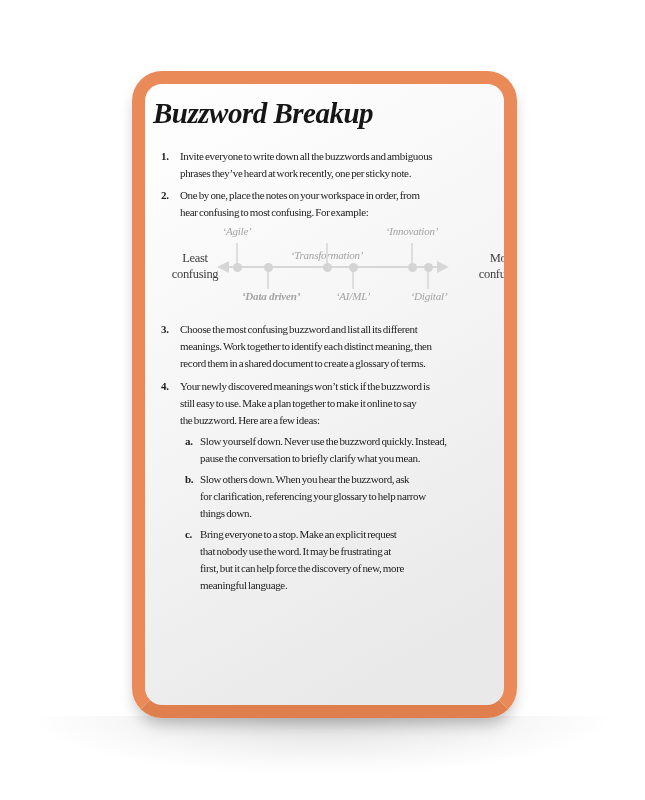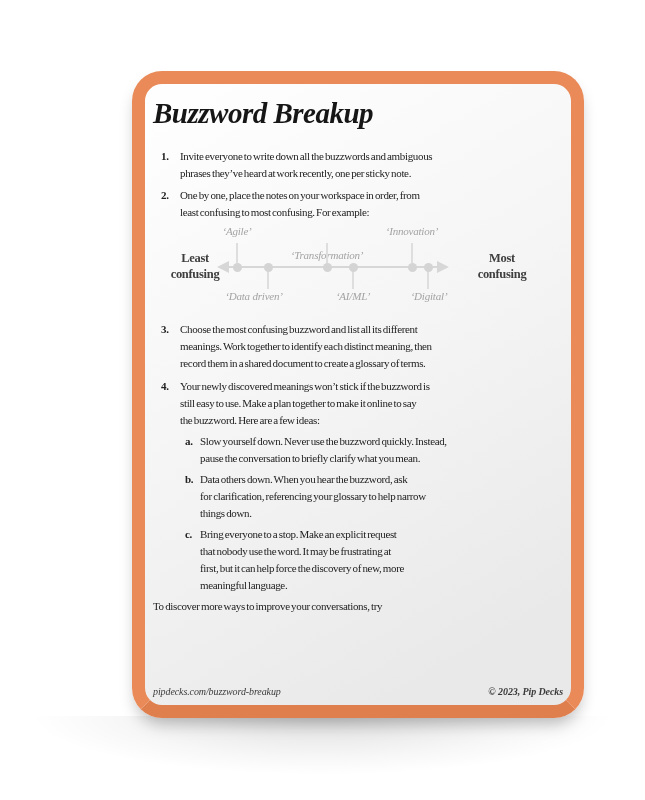--- a/index.html
+++ b/index.html
@@ -1,21 +1,21 @@
 <!DOCTYPE html>
 <html><head>
 <meta charset="utf-8">
 <style>
   html,body{margin:0;padding:0;}
   body{width:645px;height:800px;background:#ffffff;position:relative;overflow:hidden;
        font-family:"Liberation Serif", serif;}
   .stage{position:absolute;inset:0;}
   .floor{position:absolute;left:0;top:716px;width:645px;height:84px;
          background:radial-gradient(ellipse 58% 90% at 50% 0%, rgba(0,0,0,0.13), rgba(0,0,0,0.03) 55%, rgba(0,0,0,0) 78%);}
-  .card{position:absolute;left:132px;top:71px;width:452px;height:647px;box-sizing:border-box;
+  .card{position:absolute;left:132px;top:71px;width:385px;height:647px;box-sizing:border-box;
         border:13px solid #e98a58;border-bottom-color:#df7f4e;border-radius:30px;
         background:linear-gradient(150deg,#fefefe 4%,#f5f5f5 45%,#e9e9e9 88%);
         box-shadow:0 9px 16px -4px rgba(0,0,0,0.28);}
   .card-inner{position:relative;width:100%;height:100%;box-sizing:border-box;
               padding:13px 5px 0 8px;overflow:hidden;border-radius:15px;
               color:#1f1f1f;}
   h1.title{margin:0;font-size:29px;line-height:32px;font-weight:bold;font-style:italic;
            letter-spacing:-0.5px;color:#161616;}
   .body-txt{font-size:11px;line-height:17px;letter-spacing:-0.35px;word-spacing:-1px;color:#222;}
   .step{display:flex;}
@@ -39,21 +39,21 @@
   .tl-arrow.left{left:64px;border-right:12px solid #d7d7d7;}
   .tl-arrow.right{left:284px;border-left:12px solid #d7d7d7;}
   .tl-dot{position:absolute;top:38.5px;width:9px;height:9px;border-radius:50%;background:#d4d4d4;}
   .tl-stem{position:absolute;width:2px;background:#dedede;}
   .tl-stem.up{top:19px;height:20px;}
   .tl-stem.down{top:47px;height:18px;}
   .tl-label{position:absolute;transform:translateX(-50%);font-style:italic;color:#a3a3a3;
             letter-spacing:-0.2px;white-space:nowrap;}
   .tl-label.up{top:1px;} .tl-label.down{top:66px;}
   .tl-end{position:absolute;top:27px;transform:translateX(-50%);text-align:center;
-          font-weight:bold;font-size:12.5px;line-height:15.5px;color:#3e3e3e;white-space:pre-line;
+          font-weight:normal;font-size:12.5px;line-height:15.5px;color:#3e3e3e;white-space:pre-line;
           letter-spacing:-0.3px;}
   .footer{position:absolute;left:8px;right:8px;bottom:8px;display:flex;justify-content:space-between;
           font-size:10px;font-style:italic;color:#3a3a3a;letter-spacing:-0.1px;}
   .footer .fright{font-weight:bold;}
 </style>
 </head>
 <body>
 
 <div class="stage">
   <div class="floor"></div>
@@ -65,38 +65,38 @@
 
       <div class="step body-txt m-s1">
         <span class="num">1.</span>
         <div class="stext">Invite everyone to write down all the buzzwords and ambiguous
 phrases they’ve heard at work recently, one per sticky note.</div>
       </div>
 
       <div class="step body-txt m-s2">
         <span class="num">2.</span>
         <div class="stext">One by one, place the notes on your workspace in order, from
-least confusing to most confusing. For example:</div>
+hear confusing to most confusing. For example:</div>
       </div>
 
       <div class="timeline">
         <div class="tl-end" style="left:42px;">Least
 confusing</div>
         <div class="tl-end" style="left:313px;margin-left:36px;">Most
 confusing</div>
 
         <div class="tl-arrow left"></div>
         <div class="tl-line"></div>
         <div class="tl-arrow right"></div>
 
         <div class="tl-label up" style="left:84px;">‘Agile’</div>
         <div class="tl-stem up" style="left:83px;"></div>
         <div class="tl-dot" style="left:79.5px;"></div>
 
-        <div class="tl-label down" style="left:101px;">‘Data driven’</div>
+        <div class="tl-label down" style="left:118px;font-weight:bold;">‘Data driven’</div>
         <div class="tl-stem down" style="left:114px;"></div>
         <div class="tl-dot" style="left:110.5px;"></div>
 
         <div class="tl-label up" style="left:174px;margin-top:24px;">‘Transformation’</div>
         <div class="tl-stem up" style="left:173px;"></div>
         <div class="tl-dot" style="left:169.5px;"></div>
 
         <div class="tl-label down" style="left:200px;">‘AI/ML’</div>
         <div class="tl-stem down" style="left:199px;"></div>
         <div class="tl-dot" style="left:195.5px;"></div>
@@ -126,37 +126,32 @@
       </div>
 
       <div class="substeps">
         <div class="substep body-txt">
           <span class="sletter">a.</span>
           <div class="sstext">Slow yourself down. Never use the buzzword quickly. Instead,
 pause the conversation to briefly clarify what you mean.</div>
         </div>
         <div class="substep body-txt">
           <span class="sletter">b.</span>
-          <div class="sstext">Data others down. When you hear the buzzword, ask
+          <div class="sstext">Slow others down. When you hear the buzzword, ask
 for clarification, referencing your glossary to help narrow
 things down.</div>
         </div>
         <div class="substep body-txt">
           <span class="sletter">c.</span>
           <div class="sstext">Bring everyone to a stop. Make an explicit request
 that nobody use the word. It may be frustrating at
 first, but it can help force the discovery of new, more
 meaningful language.</div>
         </div>
       </div>
 
       <div class="cta body-txt">
-        <div>To discover more ways to improve your conversations, try</div>
       </div>
 
-      <div class="footer">
-        <span class="fleft">pipdecks.com/buzzword-breakup</span>
-        <span class="fright">© 2023, Pip Decks</span>
-      </div>
 
     </div>
   </div>
 </div>
 
 </body></html>

